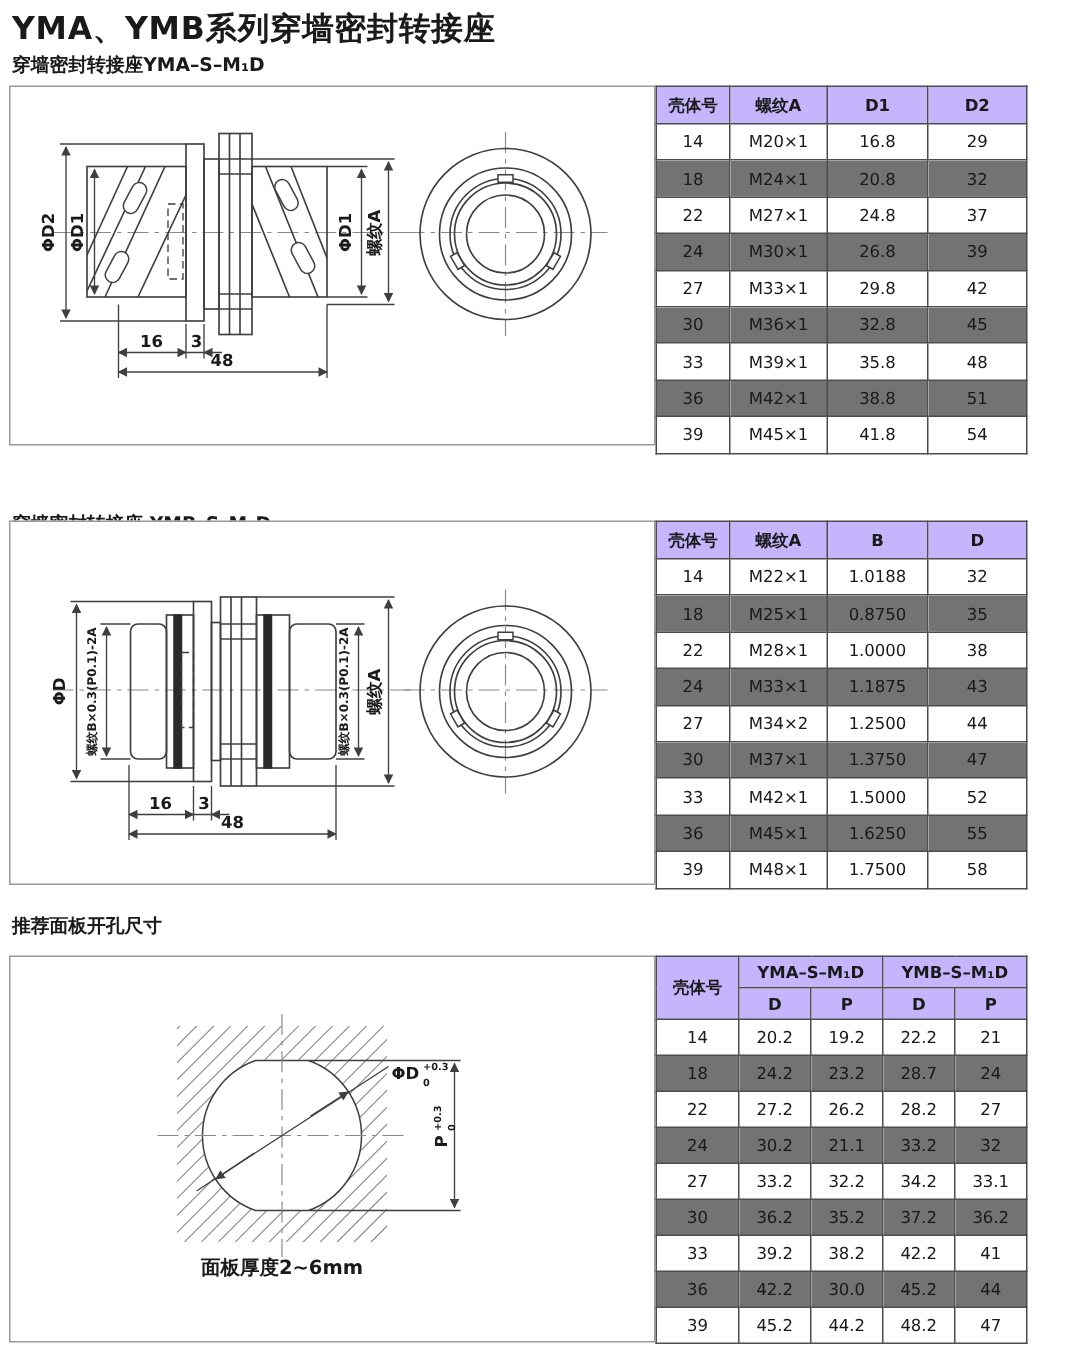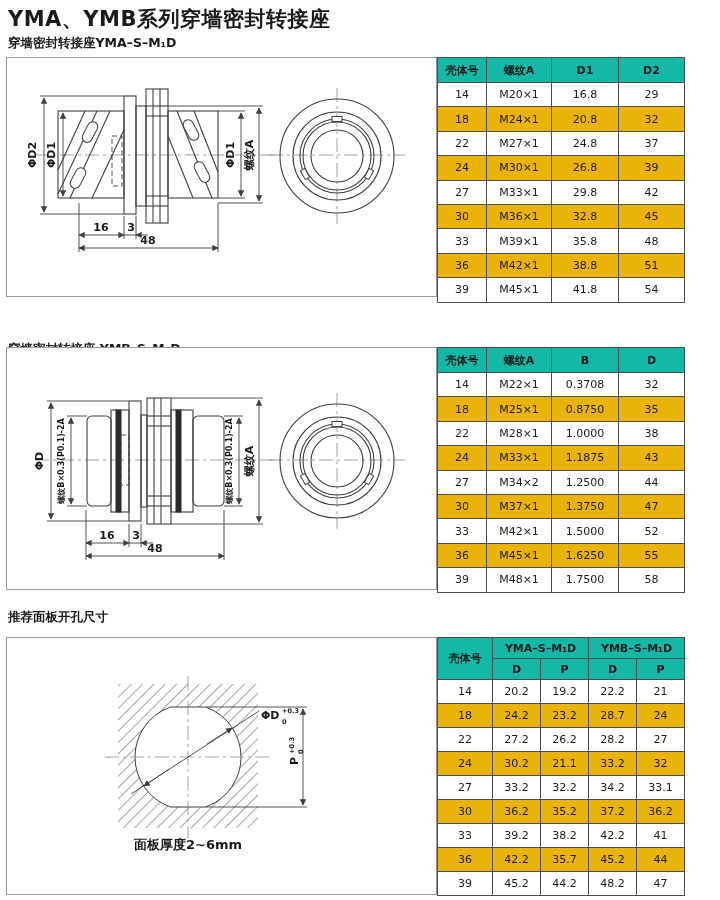--- a/index.html
+++ b/index.html
@@ -3,22 +3,22 @@
 <meta charset="utf-8">
 <style>
   html,body{margin:0;padding:0;background:#fff;}
   body{width:720px;height:900px;position:relative;font-family:"DejaVu Sans","Liberation Sans",sans-serif;color:#1a1a1a;}
   .abs{position:absolute;}
   .page-title{left:8px;top:5px;font-size:21px;font-weight:bold;letter-spacing:.5px;}
   .sec-label{left:8px;font-size:12.5px;font-weight:bold;}
   .dbox{border:1px solid #9a9a9a;background:#fff;box-sizing:border-box;}
   table.dim{border-collapse:collapse;table-layout:fixed;font-size:11px;background:#fff;}
   table.dim th,table.dim td{border:1px solid #4d4d4d;text-align:center;vertical-align:middle;padding:0;overflow:hidden;white-space:nowrap;}
-  table.dim th{background:#14b8a6;font-weight:bold;}
-  table.dim tr.alt td{background:#eab308;}
+  table.dim th{background:#c4b5fd;font-weight:bold;}
+  table.dim tr.alt td{background:#737373;}
   table.t12 th{height:24px;}
   table.t12 td{height:23.4px;}
   table.t3 tr.h th{height:20px;font-weight:bold;}
   table.t3 td{height:23px;}
   svg text{fill:#1a1a1a;font-family:"DejaVu Sans","Liberation Sans",sans-serif;}
   .pl{stroke:#3f3f3f;stroke-width:1.1;fill:none;}
   .plw{stroke:#3f3f3f;stroke-width:1;fill:#fff;}
   .dk{stroke:#2a2a2a;stroke-width:1;fill:#2a2a2a;}
   .dim{stroke:#3f3f3f;stroke-width:0.9;fill:none;}
   .cl{stroke:#8a8a8a;stroke-width:0.8;stroke-dasharray:14 4 3 4;fill:none;}
@@ -281,21 +281,21 @@
       <th>壳体号</th>
       <th>螺纹A</th>
       <th>B</th>
       <th>D</th>
     </tr>
   </thead>
   <tbody>
       <tr>
         <td>14</td>
         <td>M22×1</td>
-        <td>0.3708</td>
+        <td>1.0188</td>
         <td>32</td>
       </tr>
       <tr class="alt">
         <td>18</td>
         <td>M25×1</td>
         <td>0.8750</td>
         <td>35</td>
       </tr>
       <tr>
         <td>22</td>
@@ -449,21 +449,21 @@
       <tr>
         <td>33</td>
         <td>39.2</td>
         <td>38.2</td>
         <td>42.2</td>
         <td>41</td>
       </tr>
       <tr class="alt">
         <td>36</td>
         <td>42.2</td>
-        <td>35.7</td>
+        <td>30.0</td>
         <td>45.2</td>
         <td>44</td>
       </tr>
       <tr>
         <td>39</td>
         <td>45.2</td>
         <td>44.2</td>
         <td>48.2</td>
         <td>47</td>
       </tr>

